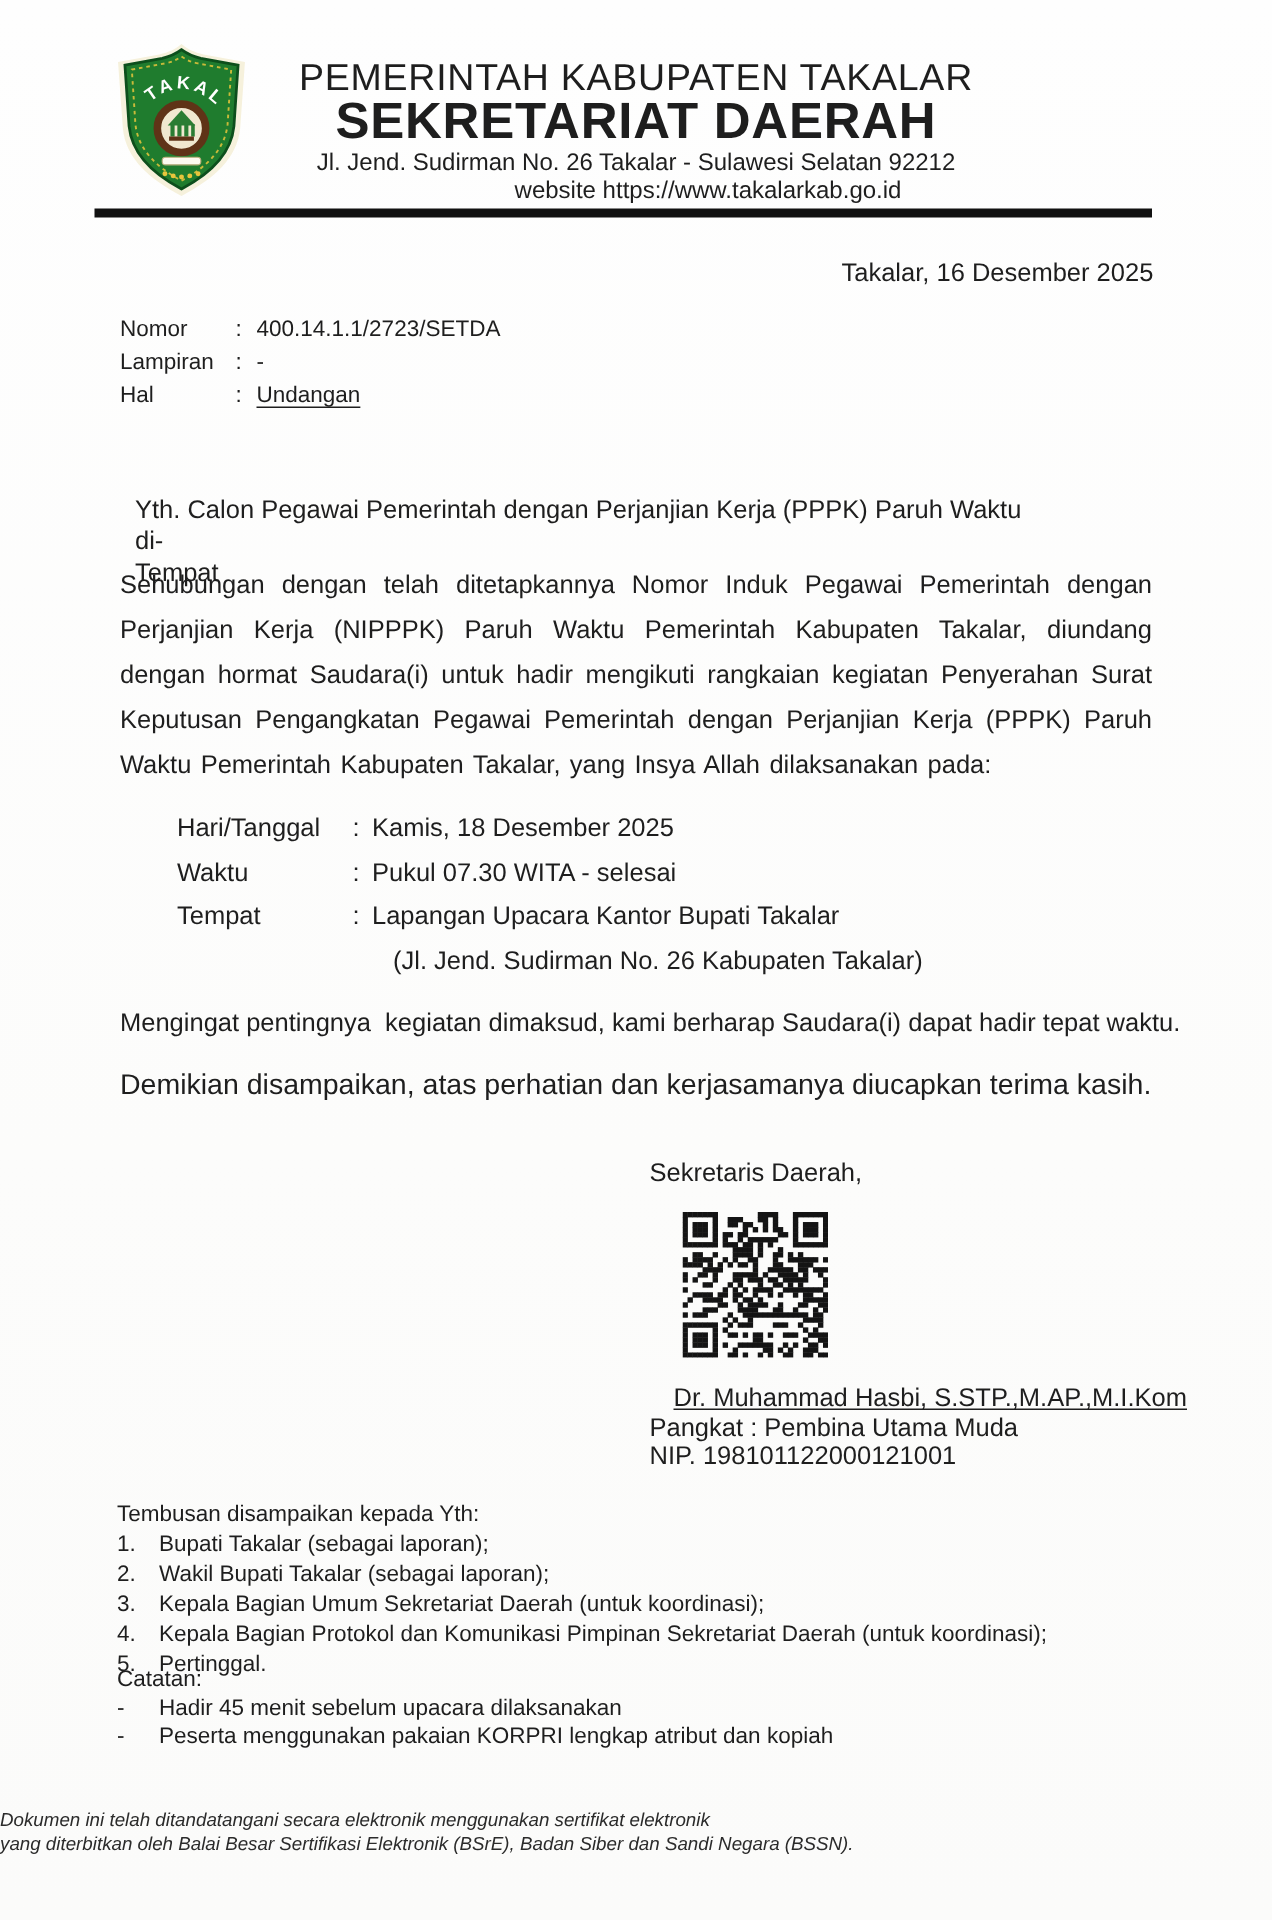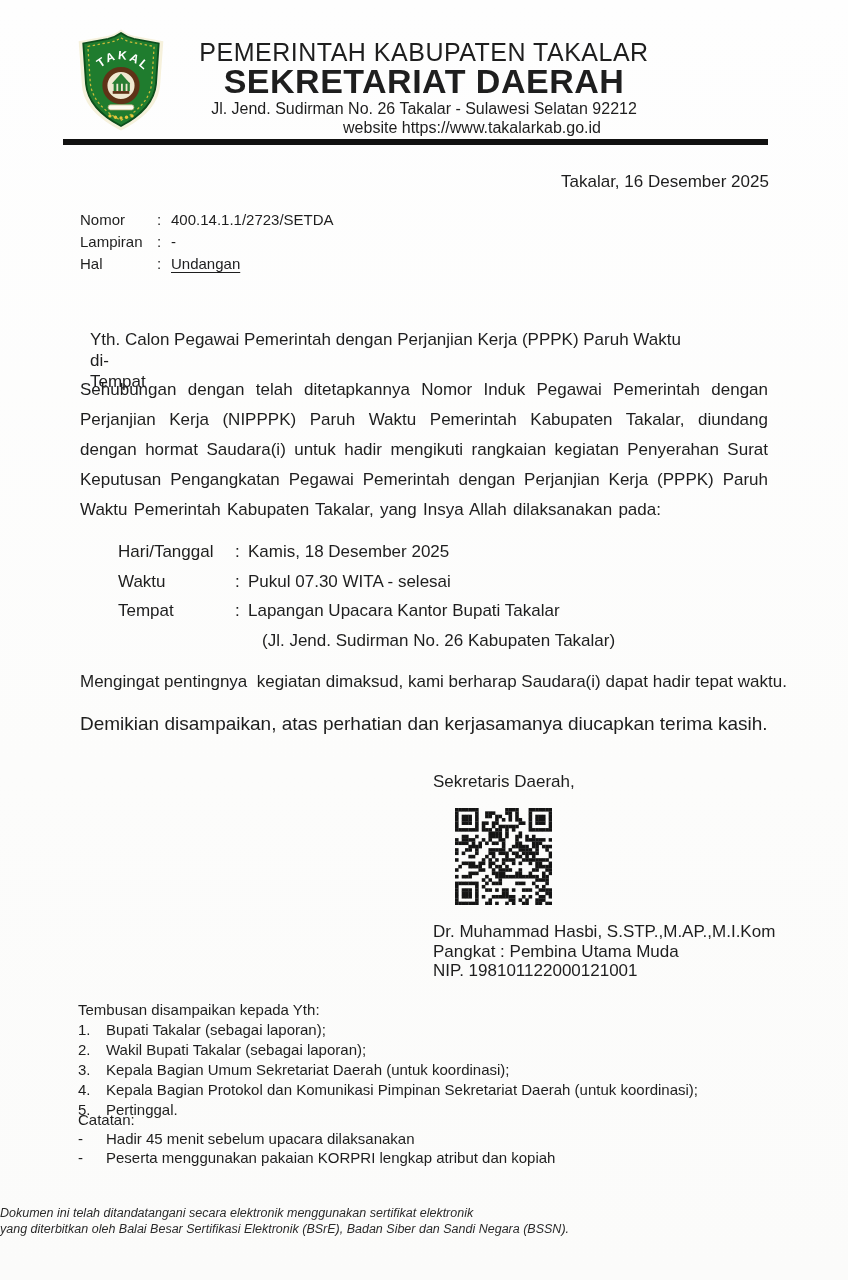--- a/index.html
+++ b/index.html
@@ -31,21 +31,21 @@
   .details .row{display:flex;}
   .details .lbl{width:117px;}
   .details .col{width:13px;}
   .details .indent2{padding-left:14px;}
   .closing1{top:672px;left:80px;font-size:17px;white-space:pre-wrap;}
   .closing2{top:713px;left:80px;font-size:19px;}
   
   .sig-title{top:772px;left:433px;font-size:17px;}
   .qr{top:808px;left:455px;width:97px;height:97px;}
   .sig-block{top:922px;left:433px;font-size:17px;line-height:19.5px;}
-  .sig-name{text-underline-offset:2px;}
+  .sig-name{text-decoration:underline;text-underline-offset:2px;margin-left:16px;}
   
   .tembusan{top:1000px;left:78px;font-size:15px;line-height:20px;}
   .tembusan .row{display:flex;}
   .tembusan .num{width:28px;}
   .catatan{top:1110px;left:78px;font-size:15px;line-height:19.2px;}
   .catatan .row{display:flex;}
   .catatan .dash{width:28px;}
   
   .footer{top:1205px;left:0;width:100%;text-align:left;font-size:12.5px;
           line-height:16px;color:#2b2b2b;font-style:italic;}

